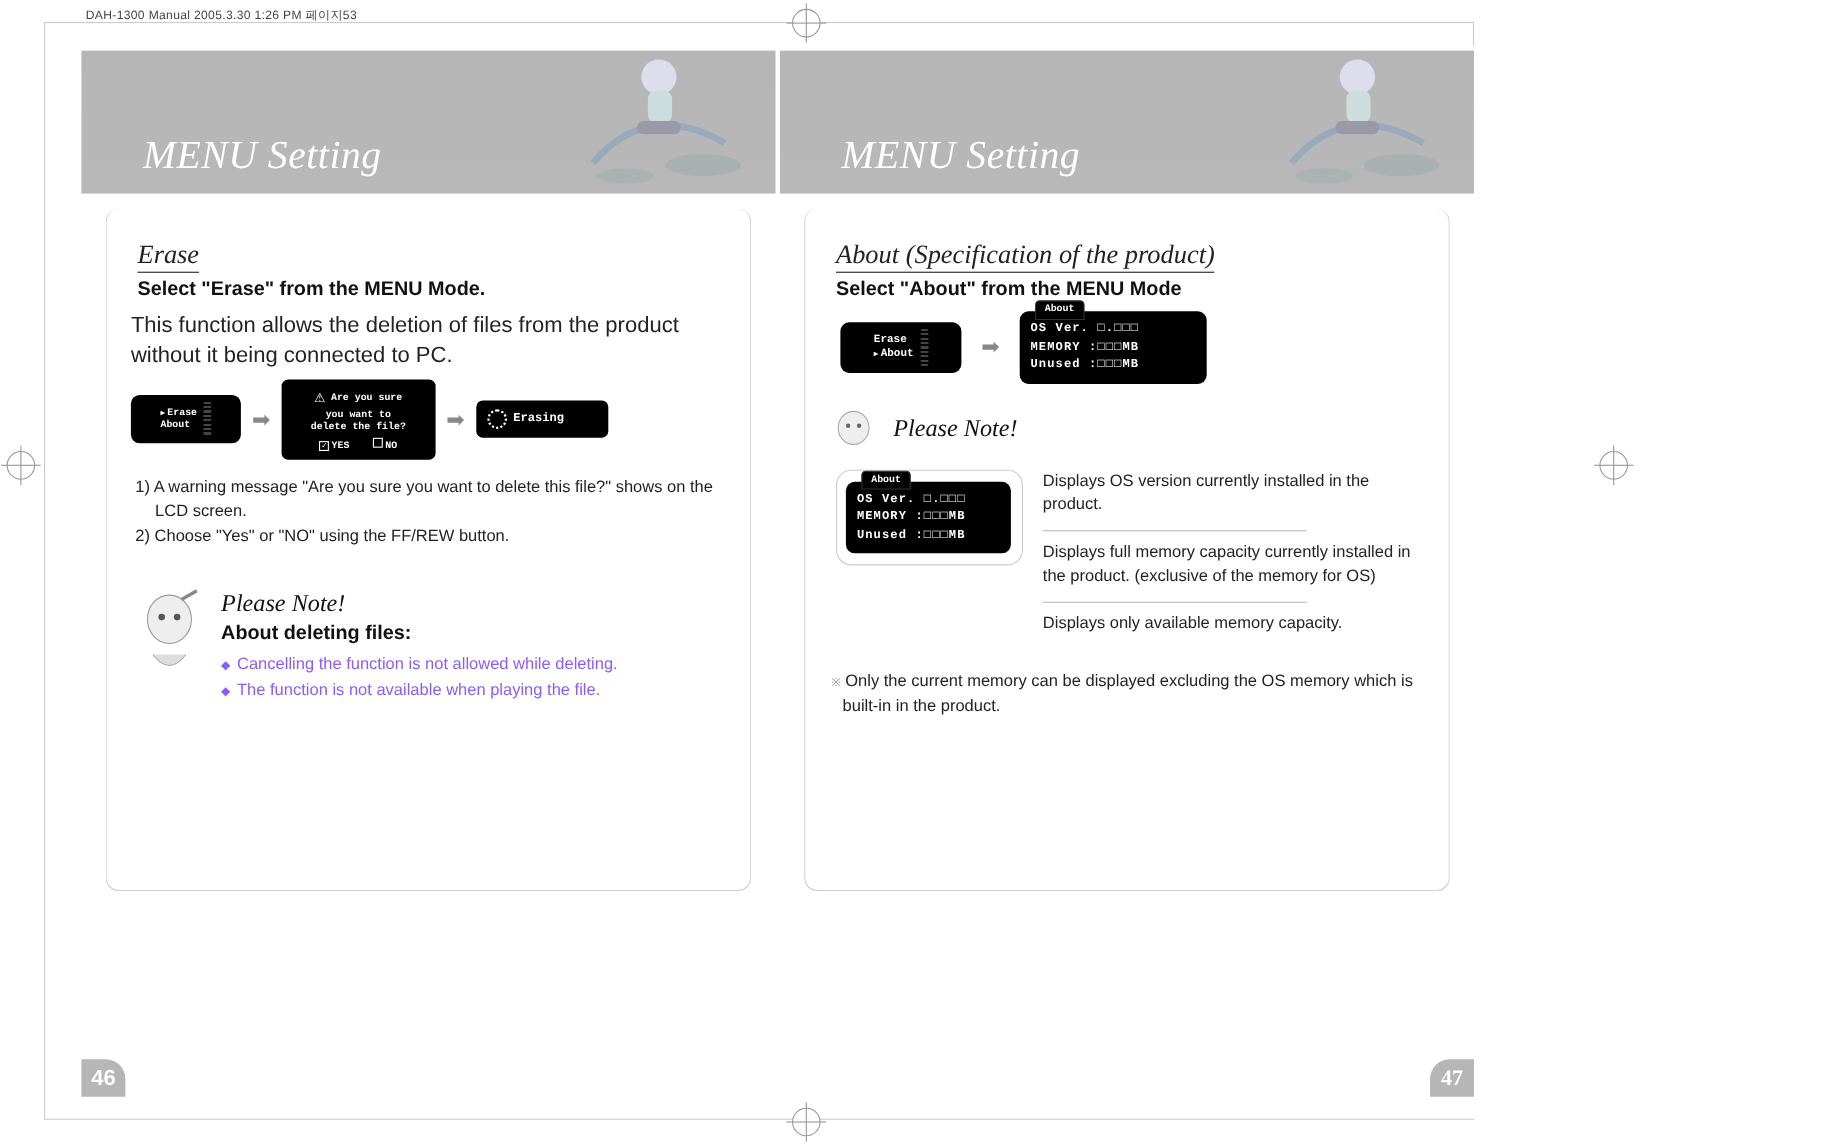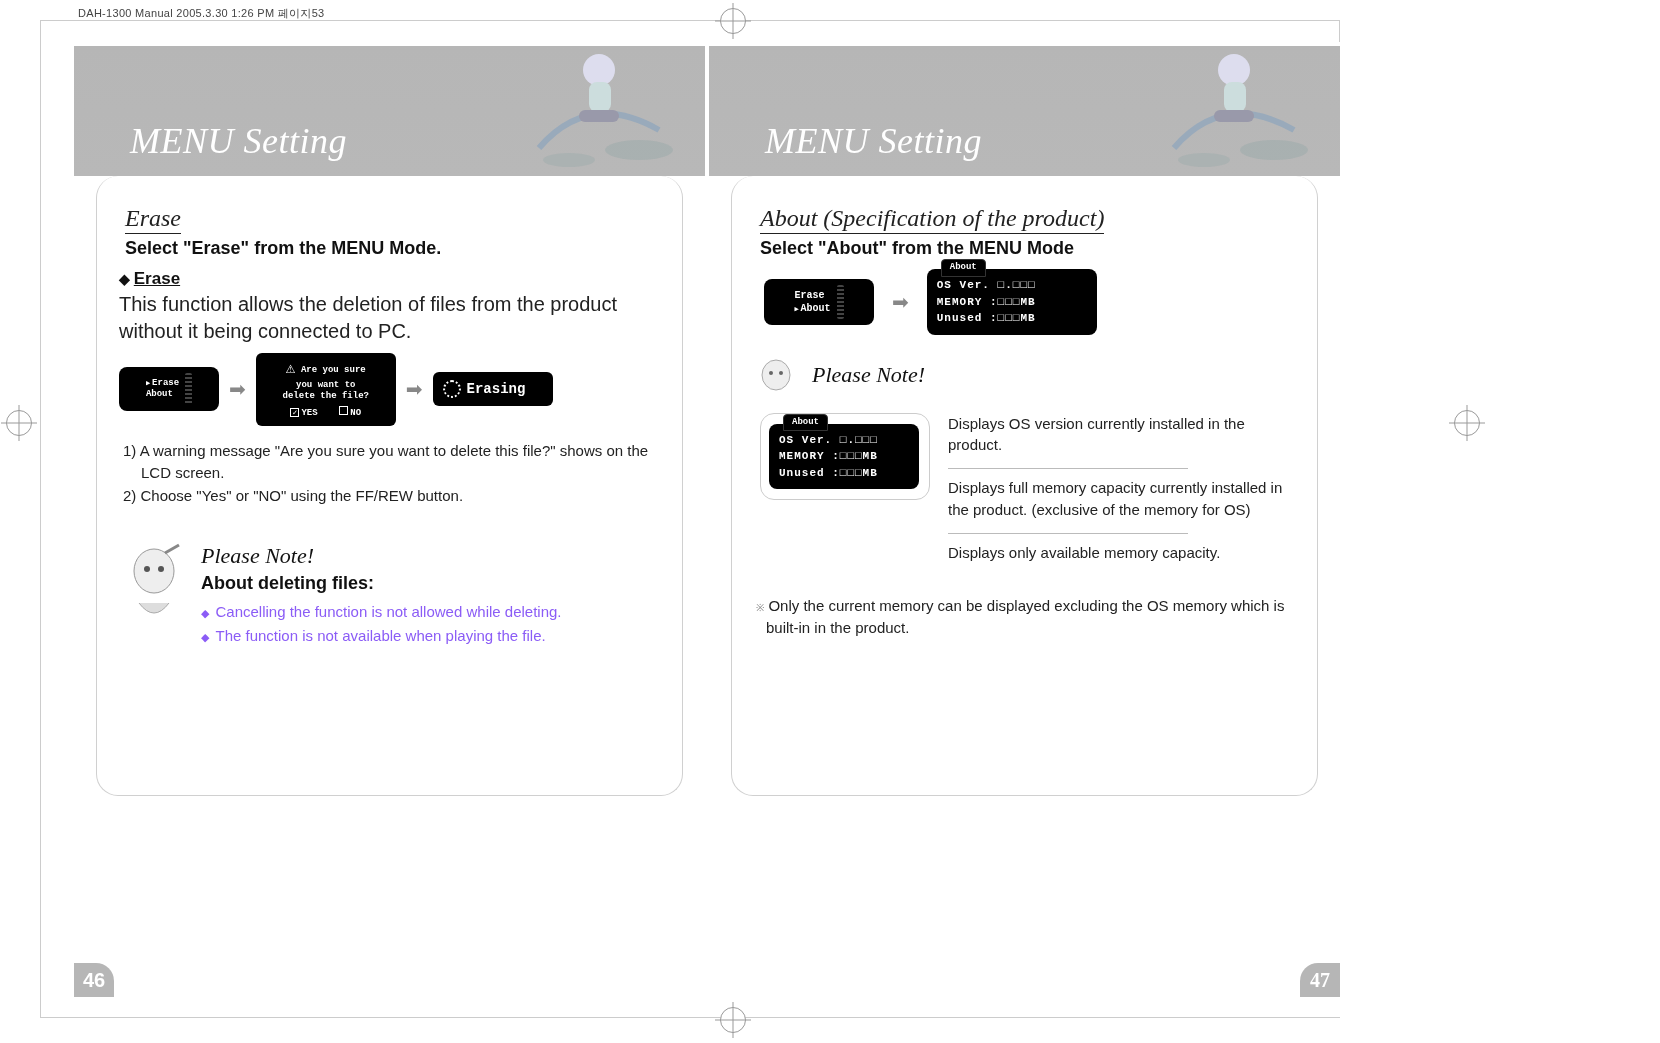--- a/index.html
+++ b/index.html
@@ -74,23 +74,23 @@
   }
   .band-skater {
     position: absolute;
     right: 26px;
     top: -16px;
     width: 170px;
     height: 150px;
   }
 
   .content-box {
-    margin: 0 22px 0 22px;
+    margin: 14px 22px 0 22px;
     border: 1px solid #d0d0d0;
-    border-radius: 22px;
+    border-radius: 12px;
     padding: 25px 22px 22px 22px;
     position: relative;
     min-height: 620px;
     border-top:none;
   }
 
   .sec-title {
     font-family: Georgia, 'Times New Roman', serif;
     font-style: italic;
     font-size: 24px;
@@ -193,21 +193,21 @@
     color:#fff; font-family:'Courier New',monospace; font-size:9px;
     min-width:140px; text-align:center; line-height:1.3;
     font-weight:bold;
   }
   .warnbox .tri { font-size:16px; display:inline-block; vertical-align:middle;}
   .warnbox .row2 { margin-top:3px; font-size:9px;}
   .chk { display:inline-block; width:9px;height:9px;border:1px solid #fff; margin-right:2px; font-size:8px; line-height:8px;}
 
   .erasing {
     background:#000; border-radius:6px; padding:8px 10px;
-    color:#fff; font-family:'Courier New',monospace; font-size:14px;
+    color:#fff; font-family:'Courier New',monospace; font-size:11px;
     min-width:120px; display:flex; align-items:center; gap:6px;
     font-weight:bold;
   }
   .gear { width:18px;height:18px; border:2px dotted #fff; border-radius:50%;}
 
   
   .about-flow { display:flex; align-items:center; gap:14px; margin:10px 0 20px 10px;}
   .about-box {
     background:#000; border-radius:8px; padding:8px 10px;
     color:#fff; font-family:'Courier New',monospace; font-size:11px;
@@ -271,23 +271,20 @@
         <circle cx="90" cy="40" r="16" fill="#dde"></circle>
         <rect x="80" y="52" width="22" height="30" rx="8" fill="#cdd"></rect>
         <rect x="70" y="80" width="40" height="12" rx="6" fill="#99a"></rect>
       </svg>
     </div>
 
     <div class="content-box">
       <div class="sec-title">Erase</div>
       <div class="sec-sel">Select "Erase" from the MENU Mode.</div>
 
-      <div class="sub-h">
-        <span class="diamond">◆</span><span class="ul">Erase</span>
-      </div>
       <div class="body-text">This function allows the deletion of files from the product without it being connected to PC.</div>
 
       <div class="flow-row">
         <div class="device small">
           <div class="screen-text">
             <div class="sel">Erase</div>
             <div>About</div>
           </div>
           <div class="scroll"></div>
         </div>

